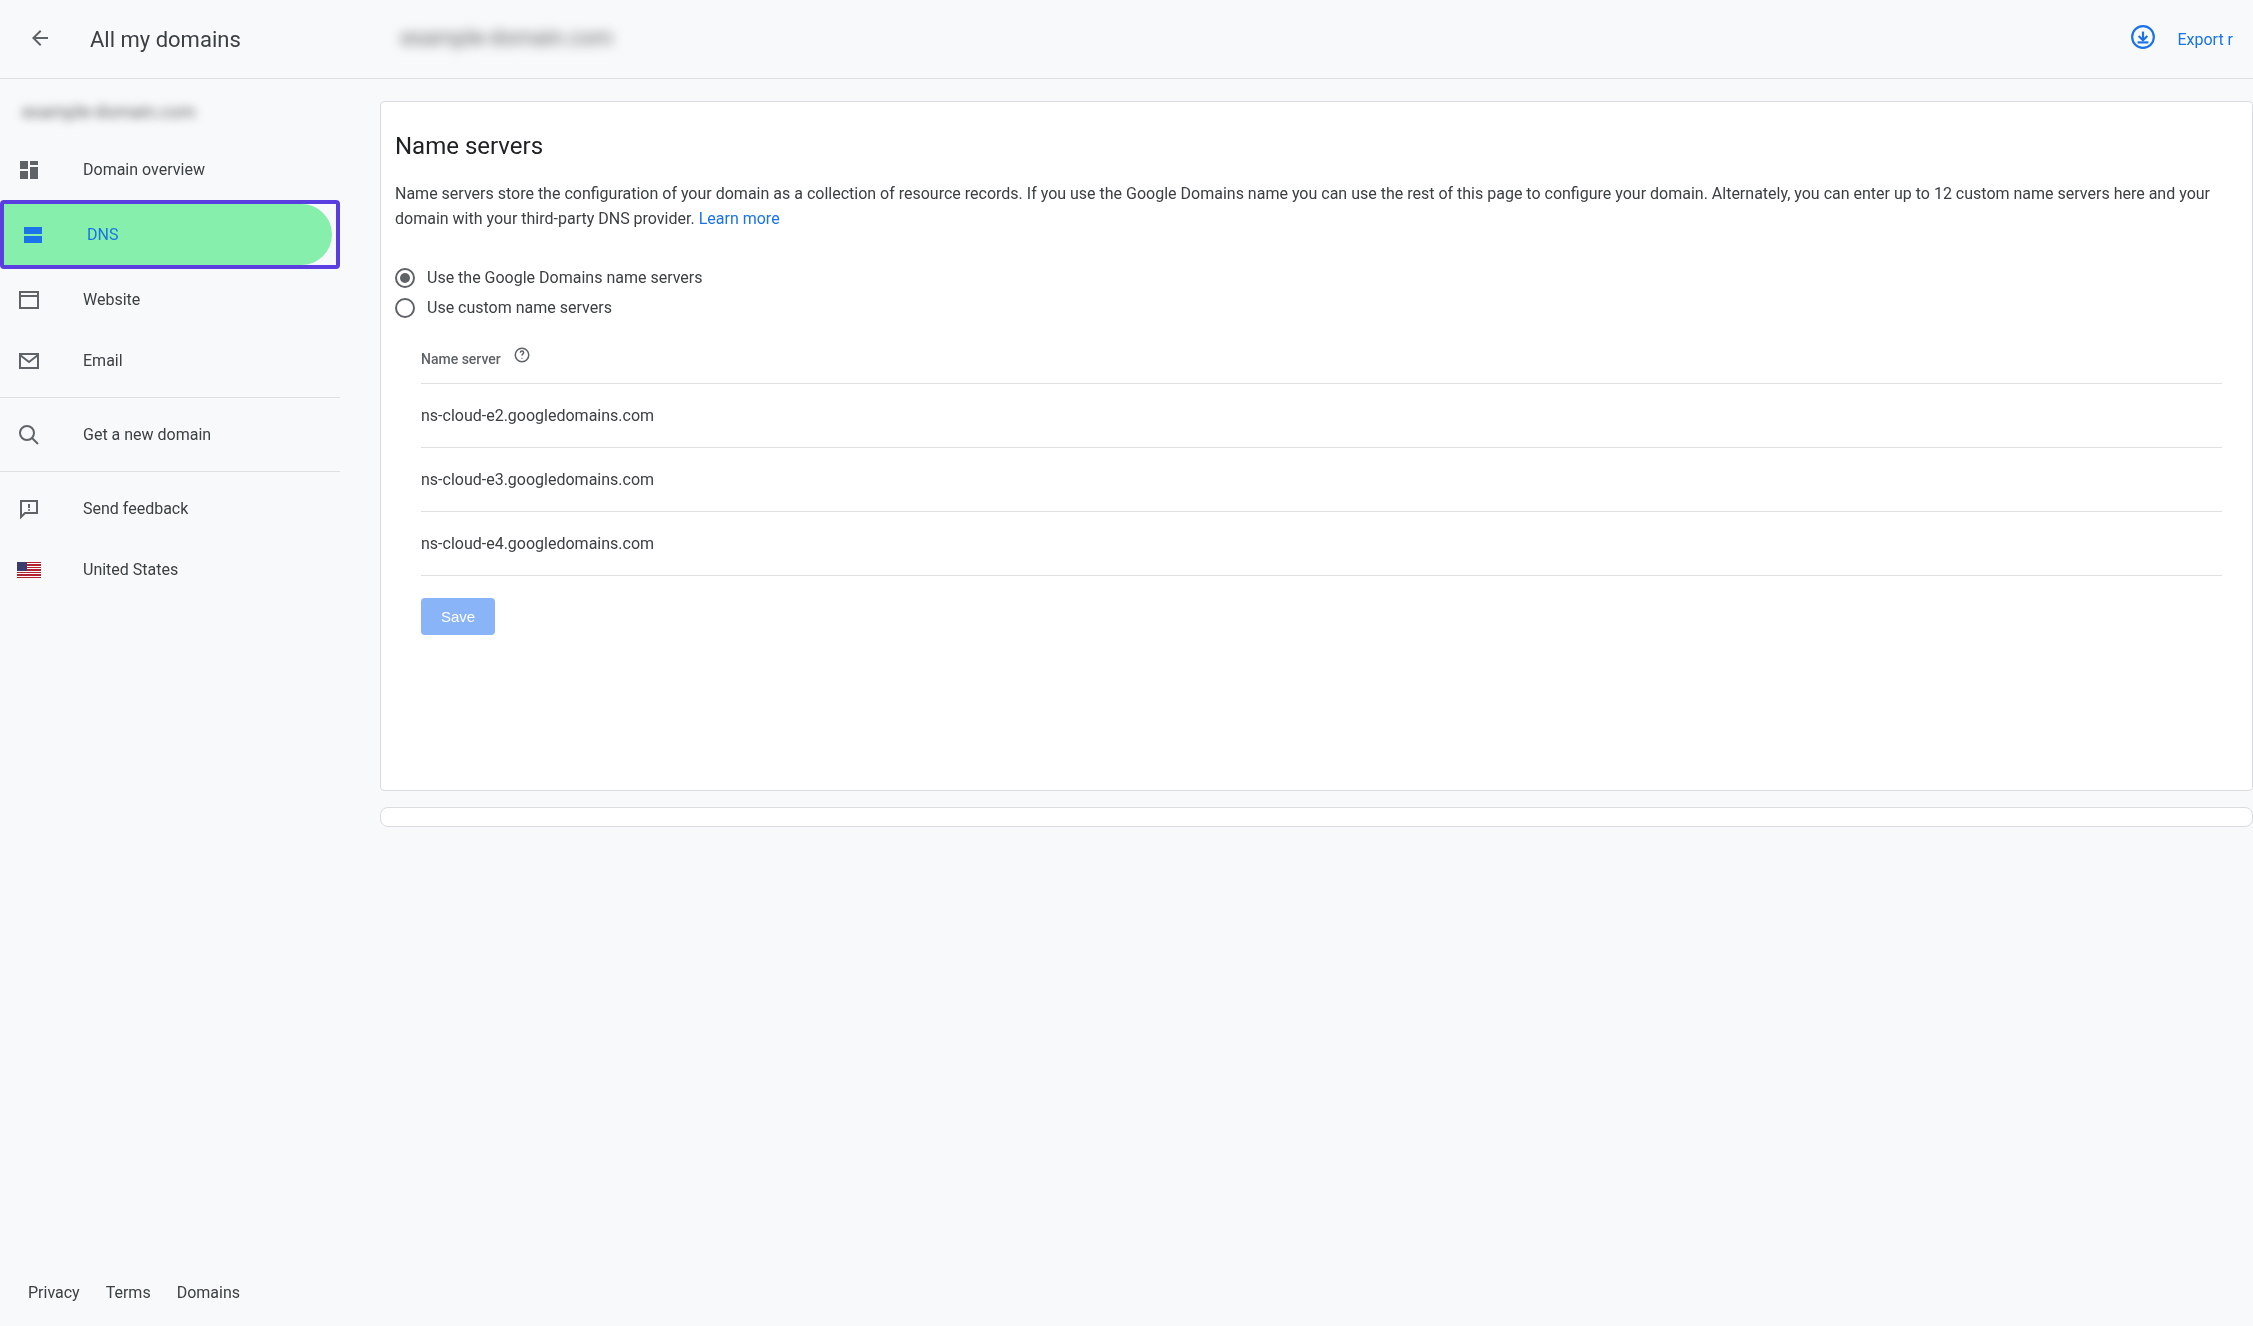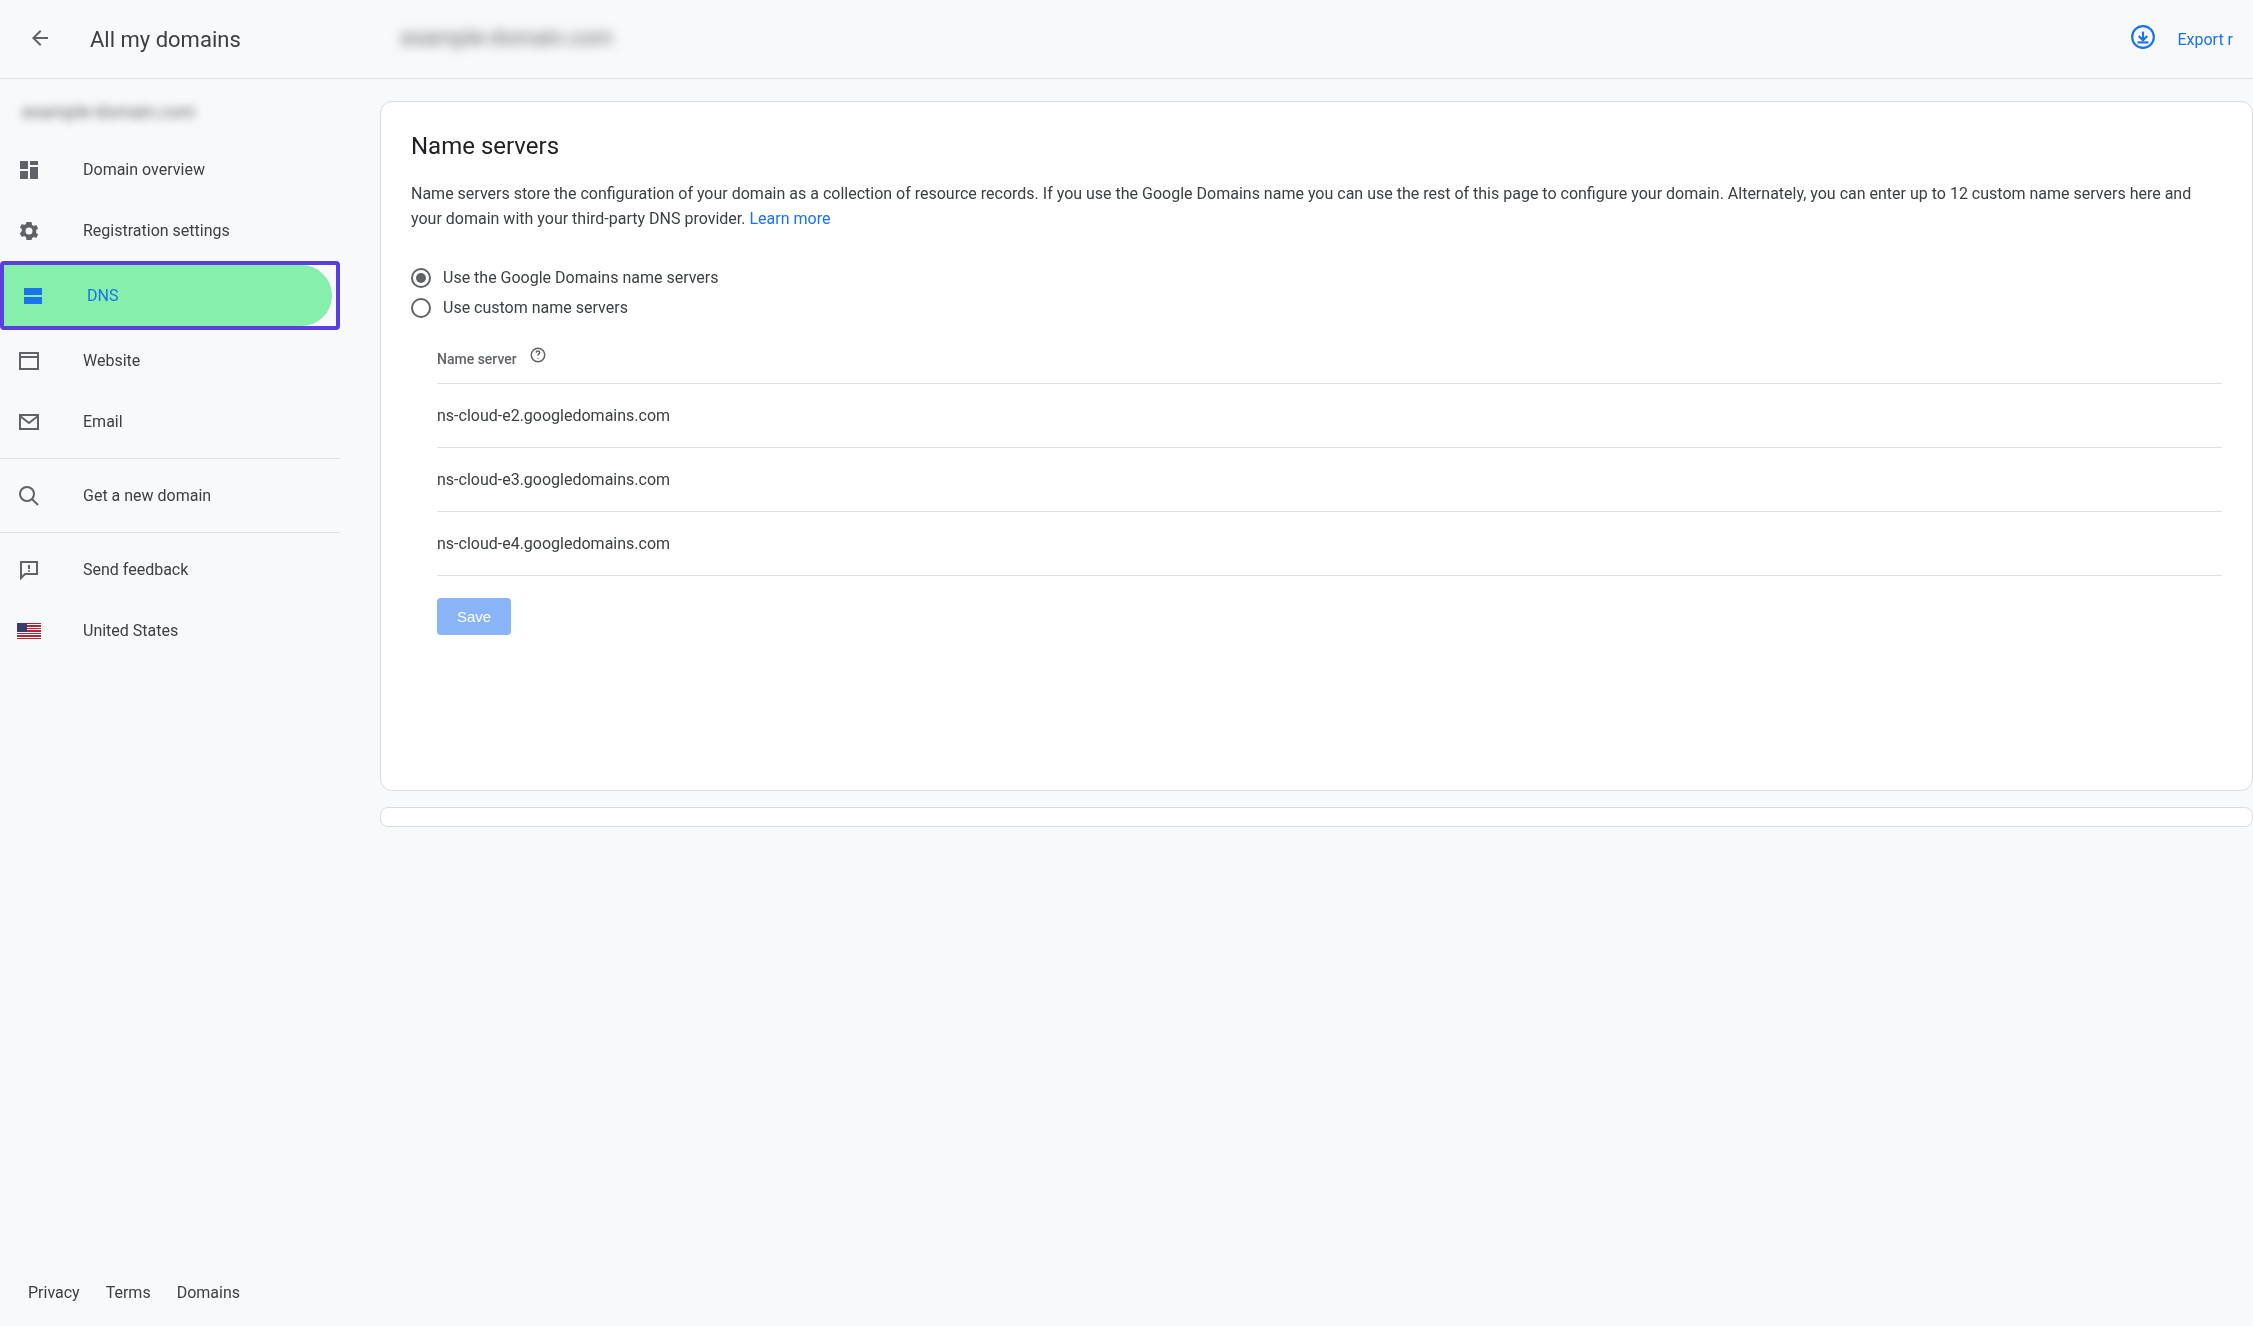--- a/index.html
+++ b/index.html
@@ -112,22 +112,22 @@
 
   
   .main{
     flex:1;
     padding:22px 0 0 40px;
     overflow:auto;
   }
   .card{
     background:#fff;
     border:1px solid #dadce0;
-    border-radius:12px;
-    padding:30px 30px 24px 30px;
+    border-radius:4px;
+    padding:30px 30px 24px 14px;
     min-height:690px;
   }
   .card h2{
     font-size:24px;font-weight:400;color:#202124;margin-bottom:22px;
   }
   .card p.desc{
     font-size:16px;color:#3c4043;line-height:1.55;
   }
   .card a.learn{color:#1a73e8;text-decoration:none;cursor:pointer;}
   .radio-group{margin-top:36px;}
@@ -204,28 +204,20 @@
     <div class="nav-list">
       <div class="nav-item">
         <span class="icon">
           <svg viewBox="0 0 24 24">
               <path d="M3 3h8v8H3zM13 3h8v4h-8zM13 9h8v12h-8zM3 13h8v8H3z"></path>
             </svg>
         </span>
         <span>Domain overview</span>
       </div>
 
-      <div class="nav-item">
-        <span class="icon">
-          <svg viewBox="0 0 24 24">
-              <path d="M19.14 12.94a7.07 7.07 0 000-1.88l2.03-1.58-2-3.46-2.39.96a7.03 7.03 0 00-1.63-.94L14.5 3h-5l-.65 2.04c-.58.23-1.13.55-1.63.94l-2.39-.96-2 3.46 2.03 1.58a7.07 7.07 0 000 1.88L2.83 14.5l2 3.46 2.39-.96c.5.39 1.05.71 1.63.94L9.5 21h5l.65-2.04c.58-.23 1.13-.55 1.63-.94l2.39.96 2-3.46-2.03-1.58zM12 15.5A3.5 3.5 0 1115.5 12 3.5 3.5 0 0112 15.5z"></path>
-            </svg>
-        </span>
-        <span>Registration settings</span>
-      </div>
 
       <div class="nav-highlight">
         <div class="nav-item active">
           <span class="icon">
             <svg viewBox="0 0 24 24">
                 <path d="M3 4h18v7H3zM3 13h18v7H3zM6 7.5A1.5 1.5 0 118 7.5 1.5 1.5 0 016 7.5zM6 16.5A1.5 1.5 0 118 16.5 1.5 1.5 0 016 16.5z"></path>
               </svg>
           </span>
           <span>DNS</span>
         </div>

